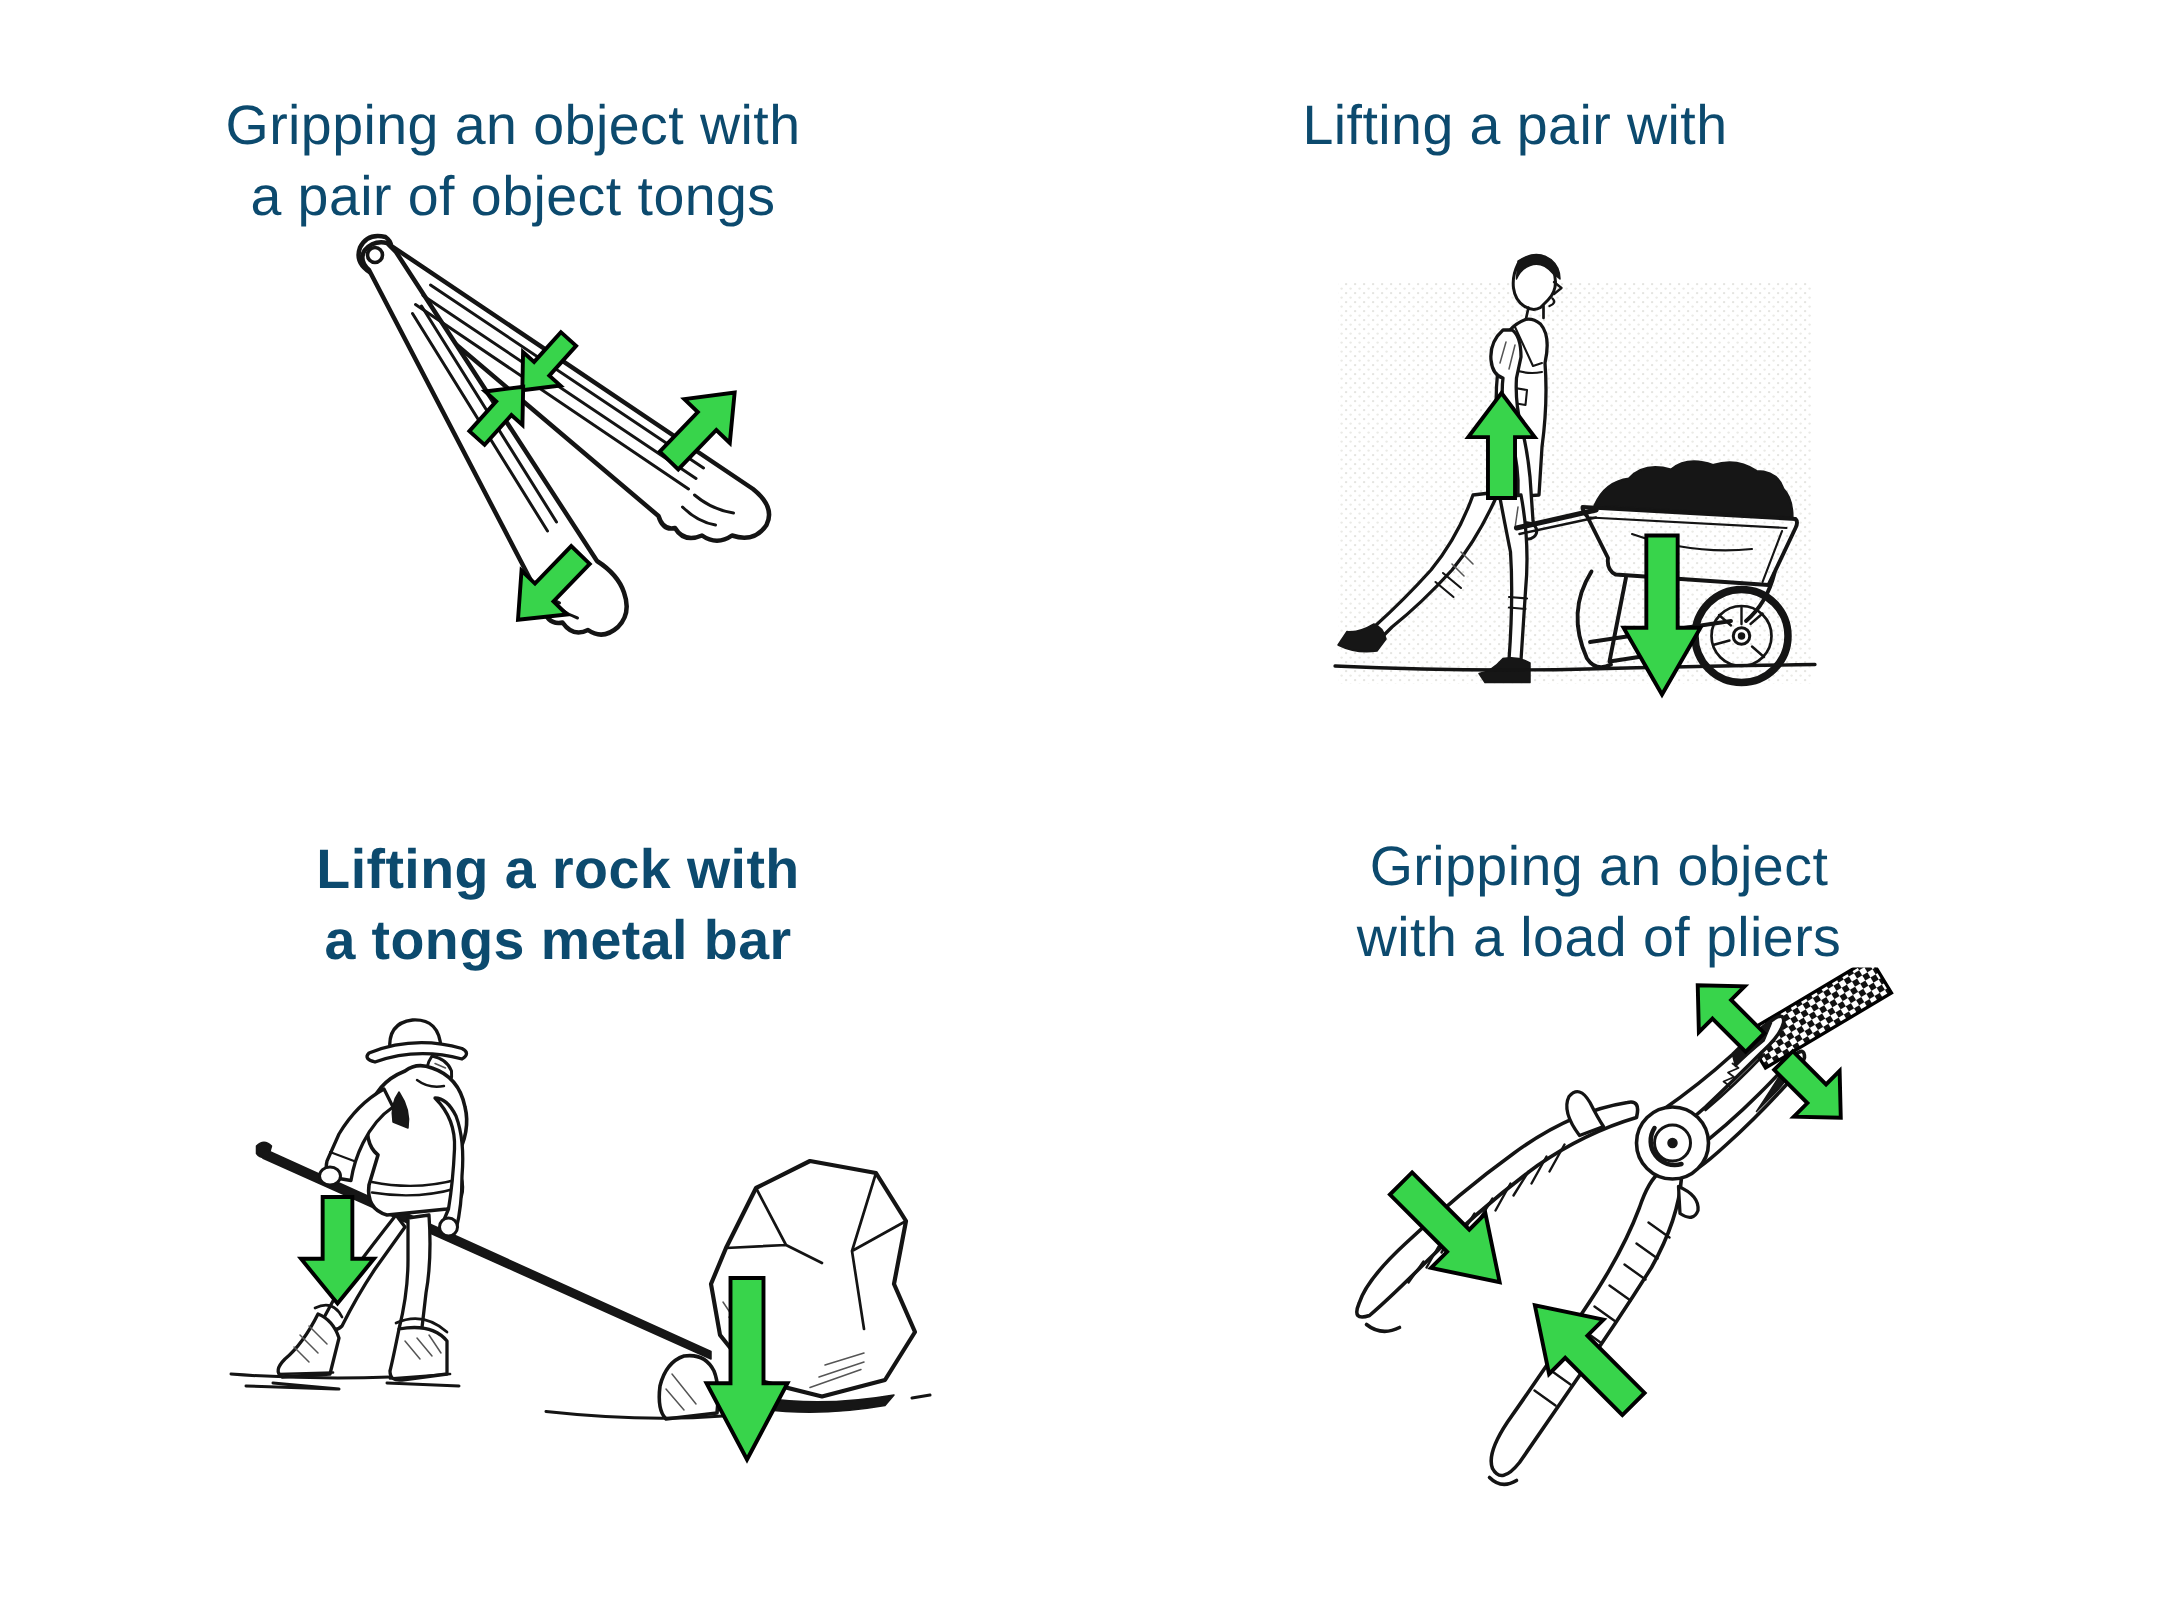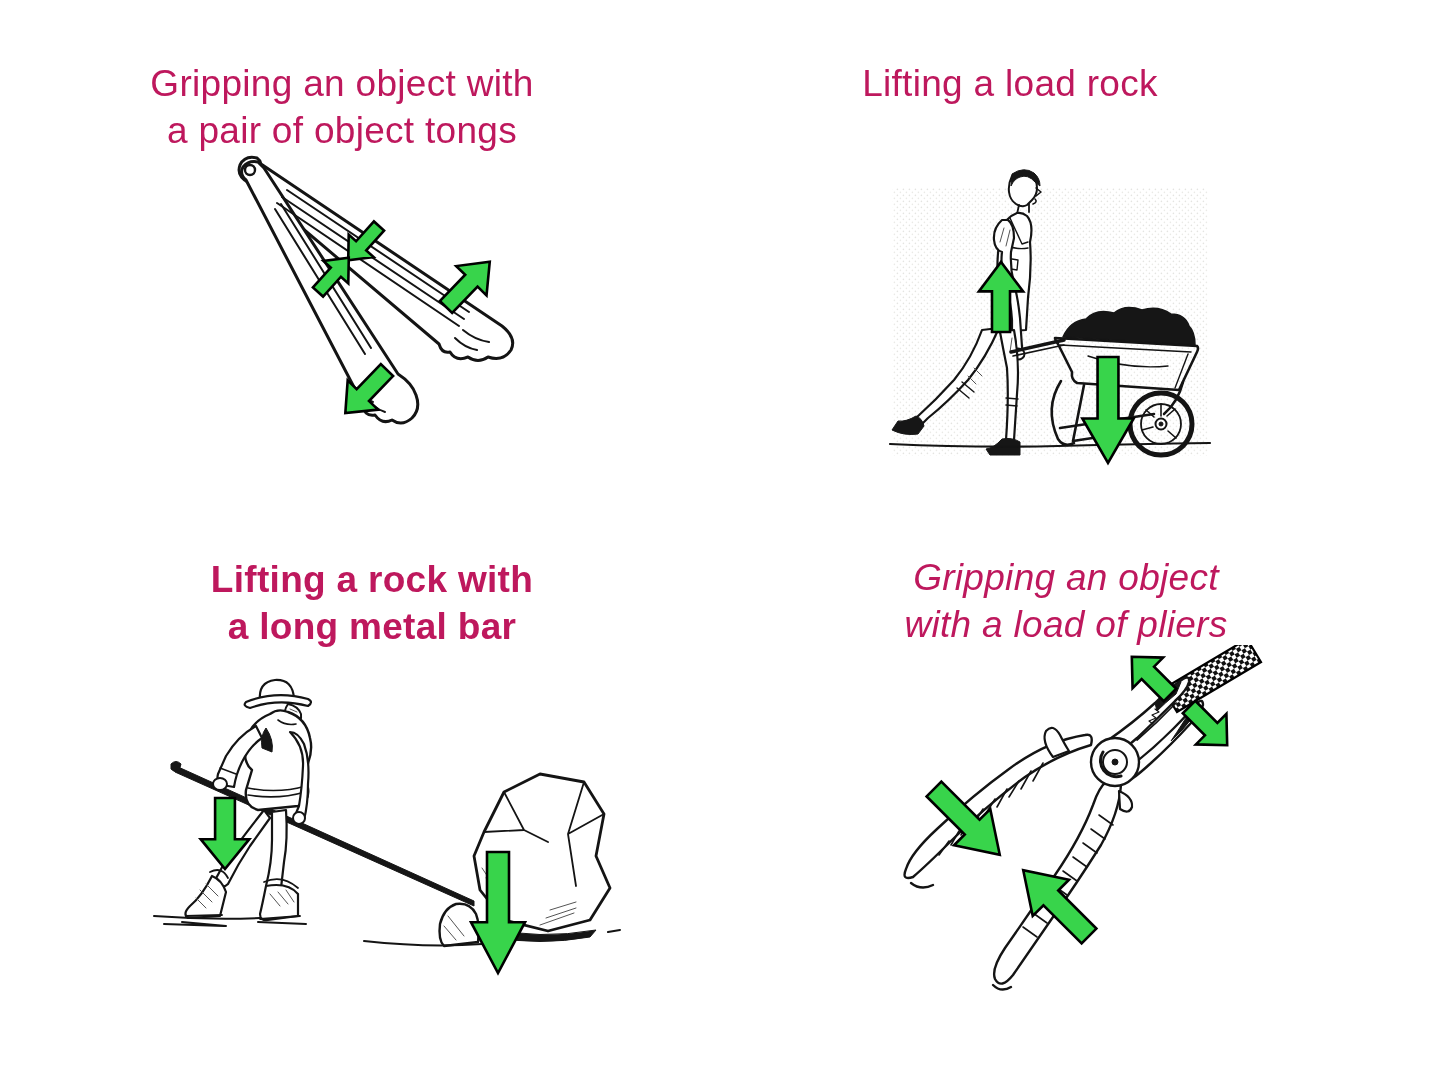--- a/index.html
+++ b/index.html
@@ -1,20 +1,20 @@
 <!DOCTYPE html>
 <html style="--arrow-fill: #38d44b; --arrow-outline: #000000;"><head>
 <meta charset="utf-8">
 <style>
   html,body{margin:0;padding:0;background:#ffffff;}
   .canvas{position:relative;width:1440px;height:1080px;background:#fff;overflow:hidden;
           font-family:"Liberation Sans","DejaVu Sans",sans-serif;}
   .panel{position:absolute;inset:0;pointer-events:none;}
   .panel-title{position:absolute;text-align:center;font-size:37px;line-height:47px;
-               color:#be185d;letter-spacing:0.3px;font-weight:400;}
+               color:#0c4a6e;letter-spacing:0.3px;font-weight:400;}
   .panel-title .line{display:block;}
   .illu{position:absolute;}
   .force-arrow{fill:var(--arrow-fill,#38d44b);stroke:var(--arrow-outline,#000);
                stroke-width:2.6;stroke-linejoin:miter;}
   .ink{stroke:#141414;fill:none;stroke-linecap:round;stroke-linejoin:round;}
   .ink-fill{stroke:#141414;fill:#ffffff;stroke-linecap:round;stroke-linejoin:round;}
   .dark{fill:#161616;stroke:#161616;stroke-linejoin:round;}
   .hatch{stroke:#555;stroke-width:1;fill:none;stroke-linecap:round;}
 </style>
 </head>
@@ -65,21 +65,21 @@
 
       <use href="#arrowpoly" transform="translate(176,74) rotate(222) scale(0.62,0.46)"></use>
       <use href="#arrowpoly" transform="translate(115,140) rotate(42) scale(0.62,0.46)"></use>
       <use href="#arrowpoly" transform="translate(243,155) rotate(44) scale(0.78,0.63)"></use>
       <use href="#arrowpoly" transform="translate(184,218) rotate(224) scale(0.78,0.60)"></use>
     </svg>
   </div>
 
   <div class="panel">
     <div class="panel-title" style="left:760px;top:60px;width:500px;">
-      <span class="line">Lifting a load rock</span>
+      <span class="line">Lifting a pair with</span>
     </div>
     <svg class="illu" style="left:878px;top:158px;" width="345" height="315" viewBox="0 0 345 315">
       <rect x="14" y="30" width="316" height="268" fill="url(#halftone)" opacity="0.5"></rect>
 
       <g>
         <path class="ink-fill" stroke-width="2" d="M134,18 Q130,26 131,34 Q132,42 138,46 Q144,50 149,47 L154,42 Q159,37 159,30 Q159,21 152,17 Q142,12 134,18 Z"></path>
         <path class="dark" d="M134,16 Q146,8 156,15 Q162,20 162,28 L157,24 Q150,16 142,19 Q136,21 133,28 Z"></path>
         <path class="ink" stroke-width="1.6" d="M158,30 L163,34 L158,38 M157,41 Q160,44 155,46"></path>
         <path class="ink" stroke-width="1.8" d="M141,47 L139,56 M151,46 L151,54"></path>
         <path class="ink-fill" stroke-width="2.2" d="M139,55 Q126,60 123,74 Q118,98 120,124 L117,160 Q116,172 122,174 L148,172 L150,140 Q154,110 152,84 Q156,66 149,58 Q144,54 139,55 Z"></path>
@@ -121,21 +121,21 @@
       <path class="ink" stroke-width="2.2" d="M12,286 Q100,290 180,288 T332,285"></path>
 
       <use href="#arrowpoly" transform="translate(123,174) rotate(0) scale(0.82,0.70)"></use>
       <use href="#arrowpoly" transform="translate(230,199) rotate(180) scale(0.95,1.06)"></use>
     </svg>
   </div>
 
   <div class="panel">
     <div class="panel-title" style="left:112px;top:556px;width:520px;font-weight:bold;">
       <span class="line">Lifting a rock with</span>
-      <span class="line">a long metal bar</span>
+      <span class="line">a tongs metal bar</span>
     </div>
     <svg class="illu" style="left:138px;top:648px;" width="485" height="370" viewBox="0 0 485 370">
 
       <path class="dark" d="M38,118 L336,253 L336,258 L37,124 Z M33,116 Q38,111 43,116 L41,123 Q36,125 33,121 Z"></path>
 
       <g>
         <path class="ink-fill" stroke-width="2.2" d="M122,53 Q120,34 137,32 Q155,31 156,51 Q140,45 122,53 Z"></path>
         <path class="ink-fill" stroke-width="2.2" d="M108,54 Q138,42 170,51 Q176,54 170,58 Q140,50 112,60 Q104,58 108,54 Z"></path>
         <path class="ink-fill" stroke-width="2" d="M150,56 Q160,58 163,66 Q164,74 158,77 Q150,78 147,72 Q145,63 150,56 Z"></path>
         <path class="hatch" d="M152,61 l7,3 M151,66 l8,3 M152,71 l6,2"></path>
@@ -173,21 +173,21 @@
       <g class="ink" stroke-width="2">
         <path d="M16,268 Q70,272 122,270 M26,276 l60,2 M226,293 Q290,300 344,296 M470,284 l12,-2 M44,274 l44,4 M120,274 l48,2"></path>
       </g>
 
       <use href="#arrowpoly" transform="translate(87,150) rotate(180) scale(0.90,0.71)"></use>
       <use href="#arrowpoly" transform="translate(360,204) rotate(180) scale(1.0,1.21)"></use>
     </svg>
   </div>
 
   <div class="panel">
-    <div class="panel-title" style="left:816px;top:554px;width:500px;font-style:italic;">
+    <div class="panel-title" style="left:816px;top:554px;width:500px;">
       <span class="line">Gripping an object</span>
       <span class="line">with a load of pliers</span>
     </div>
     <svg class="illu" style="left:893px;top:645px;" width="380" height="368" viewBox="0 0 380 368">
 
       <path d="M270,44 L354,-6 L368,17 L284,67 Z" fill="url(#checker)" stroke="#000" stroke-width="2.2"></path>
 
       <g>
         <path class="ink-fill" stroke-width="2.4" d="M198,100 Q164,110 132,132 Q94,160 58,196 Q34,220 20,232 Q8,236 13,224 Q18,208 44,184 Q80,150 116,124 Q154,96 192,90 Q201,88 198,100 Z"></path>
         <path class="ink-fill" stroke-width="2.2" d="M160,112 Q148,96 153,86 Q160,78 167,90 Q172,100 176,106 Z"></path>

